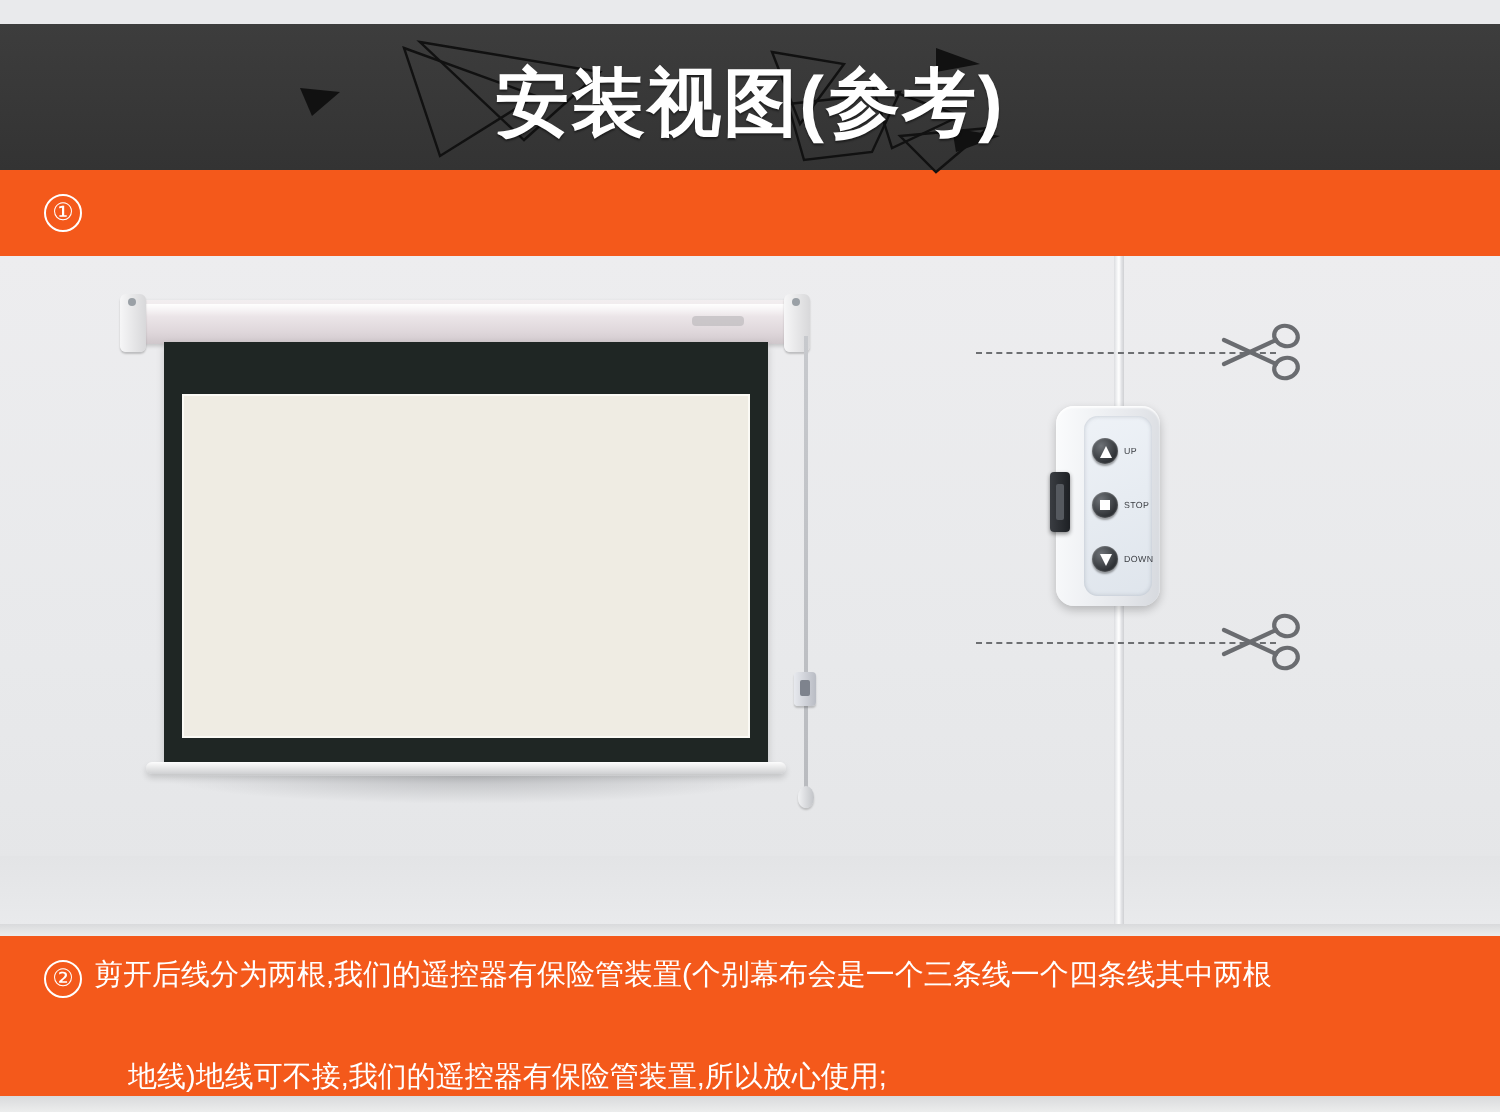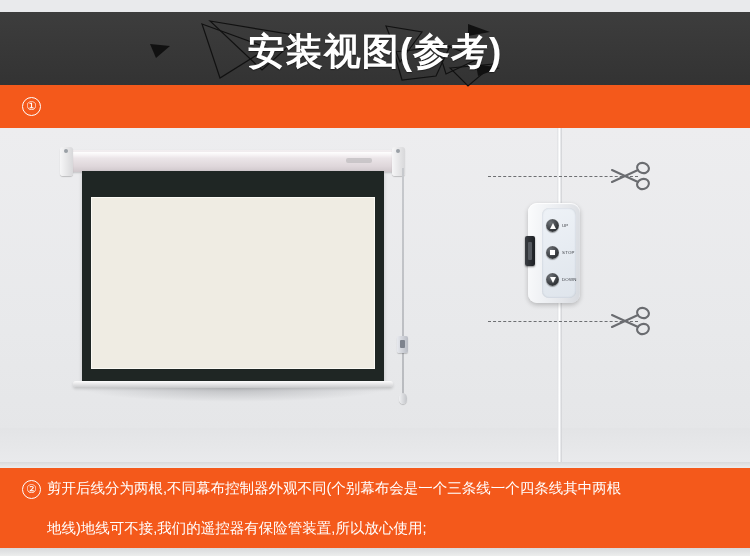--- a/index.html
+++ b/index.html
@@ -42,21 +42,21 @@
     color:#ffffff;box-sizing:border-box;
   }
   .banner-1{top:85px;height:43px;}
   .banner-2{top:468px;height:80px;}
   .banner-line{
     display:flex;align-items:center;
     font-size:14.5px;line-height:1.1;white-space:nowrap;
   }
   .banner-1 .banner-line{height:43px;padding-left:22px;}
   .banner-2 .l1{height:42px;padding-left:22px;}
-  .banner-2 .l2{height:38px;padding-left:47px;}
+  .banner-2 .l2{height:38px;padding-left:64px;align-items:flex-end;}
   .circ-num{
     display:inline-block;width:17px;height:17px;border:1.4px solid #fff;
     border-radius:50%;font-size:12px;line-height:16px;text-align:center;
     margin-right:6px;flex:0 0 auto;font-weight:normal;
   }
   .divider-strip{
     position:absolute;left:0;width:750px;height:6px;
     background:linear-gradient(180deg,#d9dadc,#eceded);
   }
 
@@ -328,21 +328,21 @@
         </div>
       </div>
     </div>
   </div>
 
   <div class="divider-strip" style="top:462px;"></div>
 
   <div class="banner banner-2">
     <div class="banner-line l1">
       <span class="circ-num">②</span>
-      <span>剪开后线分为两根,不同幕布控制器外观不同(个别幕布会是一个三条线一个四条线其中两根</span>
+      <span>剪开后线分为两根,我们的遥控器有保险管装置(个别幕布会是一个三条线一个四条线其中两根</span>
     </div>
     <div class="banner-line l2">
       <span>地线)地线可不接,我们的遥控器有保险管装置,所以放心使用;</span>
     </div>
   </div>
 
   <div class="divider-strip" style="top:548px;height:8px;"></div>
 
 </div>
 

